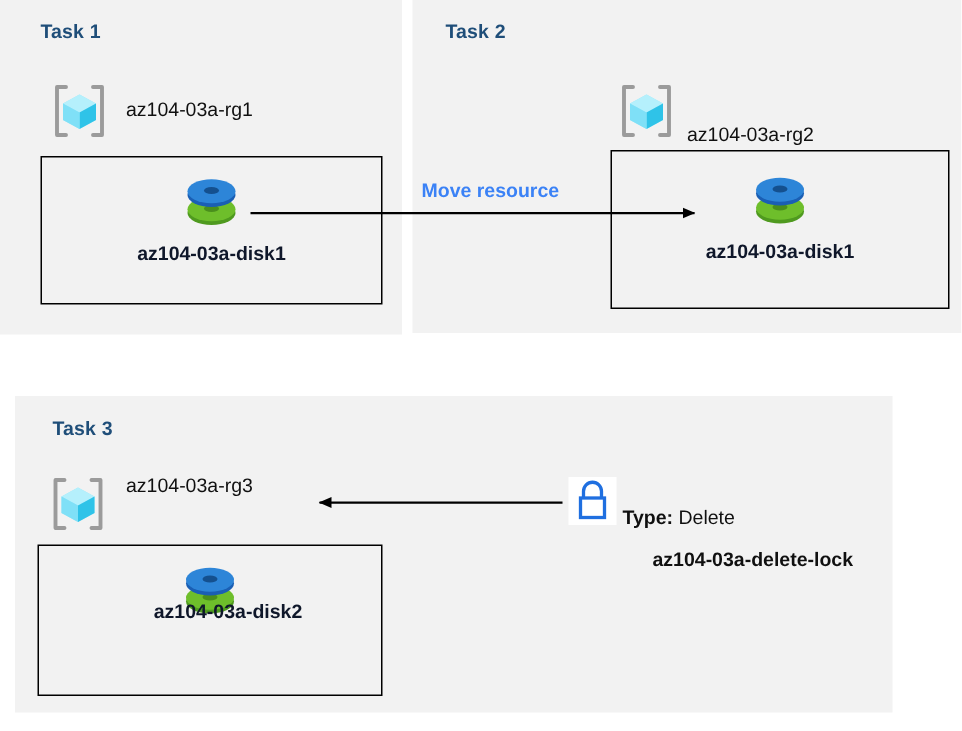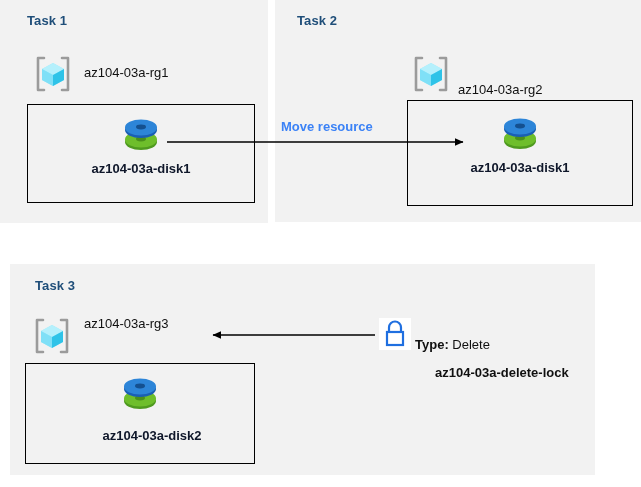--- a/index.html
+++ b/index.html
@@ -202,21 +202,21 @@
 <div class="disk-icon" style="left:118px; top:375px;">
   <svg viewBox="0 0 44 42" xmlns="http://www.w3.org/2000/svg">
     <ellipse cx="22" cy="26" rx="16" ry="8" fill="#4f9a1f"></ellipse>
     <ellipse cx="22" cy="23.5" rx="16" ry="8" fill="#6ebe2b"></ellipse>
     <ellipse cx="22" cy="23" rx="5" ry="2.4" fill="#4a8f1c"></ellipse>
     <ellipse cx="22" cy="14" rx="16" ry="8" fill="#1a5fb4"></ellipse>
     <ellipse cx="22" cy="11.5" rx="16" ry="8" fill="#2d85d8"></ellipse>
     <ellipse cx="22" cy="11" rx="5" ry="2.4" fill="#14508f"></ellipse>
   </svg>
 </div>
-<div class="res-label-center" style="left:25px; top:428px; width:254px;">az104-03a-disk2</div>
+<div class="res-label-center" style="left:25px; top:400px; width:254px;">az104-03a-disk2</div>
 
 <svg class="arrow-svg" style="left:205px; top:326px;" width="172" height="20" viewBox="0 0 172 20" xmlns="http://www.w3.org/2000/svg">
   <defs>
     <marker id="arrowLeft" markerWidth="9" markerHeight="9" refX="8" refY="4.5" orient="auto" markerUnits="userSpaceOnUse">
       <path d="M0,0.8 L8.5,4.5 L0,8.2 z" fill="#000000"></path>
     </marker>
   </defs>
   <line x1="170" y1="9" x2="8" y2="9" stroke="#000000" stroke-width="1.5" marker-end="url(#arrowLeft)"></line>
 </svg>
 

